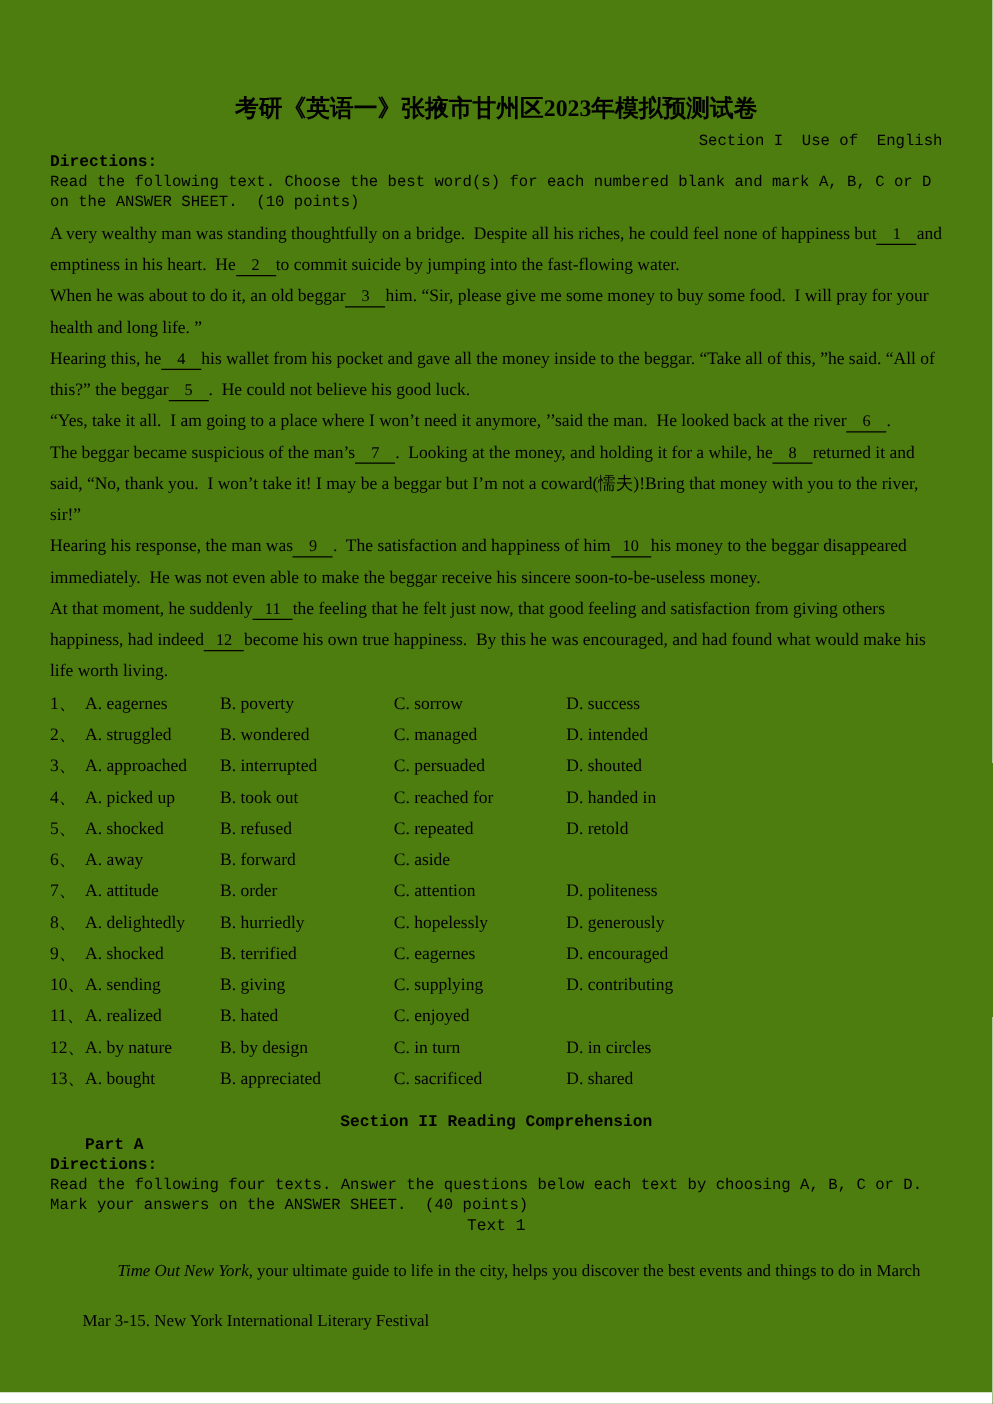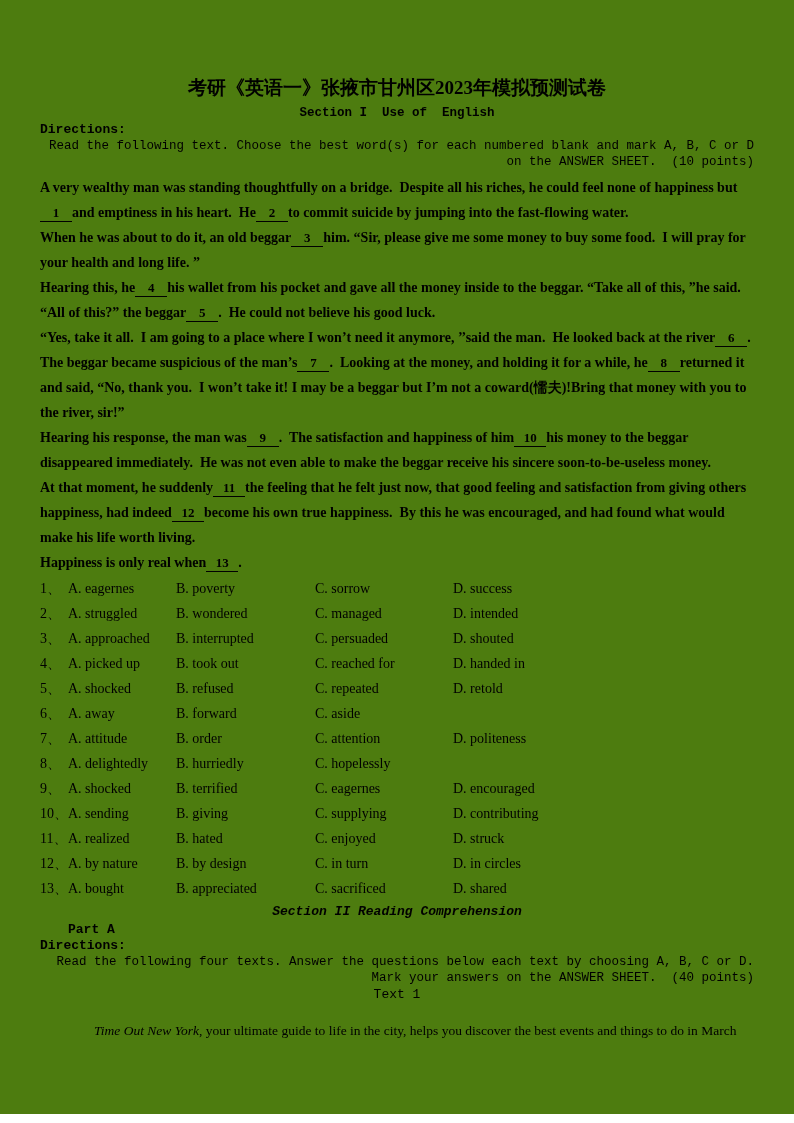--- a/index.html
+++ b/index.html
@@ -6,33 +6,33 @@
   .page{
     width:794px;height:1114px;margin:0 auto;box-sizing:border-box;
     padding:76px 40px 0 40px;background:#4d7c0f;color:#000;
     font-family:"Liberation Serif","DejaVu Serif",serif;overflow:hidden;
   }
   .title{
     font-size:19px;font-weight:bold;text-align:center;margin:0 0 5px 0;
     line-height:24px;
   }
   .mono{font-family:"Liberation Mono","DejaVu Sans Mono",monospace;}
-  .s1-heading{font-size:12.5px;font-weight:bold;text-align:center;line-height:17px;white-space:pre-wrap;}
+  .s1-heading{font-size:12.5px;font-weight:normal;text-align:right;line-height:17px;white-space:pre-wrap;}
   .dir-label{font-size:13px;font-weight:bold;line-height:16px;}
-  .dir-text{font-size:12.5px;line-height:16px;white-space:pre-wrap;text-align:right;}
+  .dir-text{font-size:12.5px;line-height:16px;white-space:pre-wrap;}
   .passage{margin-top:5px;}
-  .para{margin:0;font-size:14px;line-height:25px;white-space:pre-wrap;font-weight:bold;}
+  .para{margin:0;font-size:14px;line-height:25px;white-space:pre-wrap;}
   .blank{
     display:inline-block;min-width:22px;padding:0 5px;text-align:center;
     border-bottom:1px solid #000;line-height:16px;font-size:13px;
   }
   .options{margin-top:1px;}
   .opt-row{display:grid;grid-template-columns:28px 108px 139px 138px auto;font-size:14px;line-height:25px;}
   .cell{white-space:pre;}
-  .sec2-heading{font-size:13px;font-weight:bold;text-align:center;line-height:19px;margin-top:1px;font-style:italic;}
+  .sec2-heading{font-size:13px;font-weight:bold;text-align:center;line-height:19px;margin-top:12px;}
   .part-label{font-size:13px;font-weight:bold;line-height:17px;padding-left:28px;}
   .text1-heading{font-size:13px;text-align:center;line-height:17px;}
   .text1-intro{margin:16px;font-size:13.5px;line-height:24px;text-indent:38px;white-space:pre-wrap;}
   .text1-line2{margin:0 0 0 26px;font-size:13.5px;line-height:24px;}
 </style>
 </head>
 <body>
 
 <div class="page">
 
@@ -44,21 +44,20 @@
   <div class="mono dir-text">Read the following text. Choose the best word(s) for each numbered blank and mark A, B, C or D on the ANSWER SHEET.  (10 points)</div>
 
   <div class="passage" id="passage">
       <p class="para"><span>A very wealthy man was standing thoughtfully on a bridge.  Despite all his riches, he could feel none of happiness but</span><span class="blank">1</span><span>and emptiness in his heart.  He</span><span class="blank">2</span><span>to commit suicide by jumping into the fast-flowing water.</span></p>
       <p class="para"><span>When he was about to do it, an old beggar</span><span class="blank">3</span><span>him. “Sir, please give me some money to buy some food.  I will pray for your health and long life. ”</span></p>
       <p class="para"><span>Hearing this, he</span><span class="blank">4</span><span>his wallet from his pocket and gave all the money inside to the beggar. “Take all of this, ”he said. “All of this?” the beggar</span><span class="blank">5</span><span>.  He could not believe his good luck.</span></p>
       <p class="para"><span>“Yes, take it all.  I am going to a place where I won’t need it anymore, ’’said the man.  He looked back at the river</span><span class="blank">6</span><span>.</span></p>
       <p class="para"><span>The beggar became suspicious of the man’s</span><span class="blank">7</span><span>.  Looking at the money, and holding it for a while, he</span><span class="blank">8</span><span>returned it and said, “No, thank you.  I won’t take it! I may be a beggar but I’m not a coward(懦夫)!Bring that money with you to the river, sir!”</span></p>
       <p class="para"><span>Hearing his response, the man was</span><span class="blank">9</span><span>.  The satisfaction and happiness of him</span><span class="blank">10</span><span>his money to the beggar disappeared immediately.  He was not even able to make the beggar receive his sincere soon-to-be-useless money.</span></p>
       <p class="para"><span>At that moment, he suddenly</span><span class="blank">11</span><span>the feeling that he felt just now, that good feeling and satisfaction from giving others happiness, had indeed</span><span class="blank">12</span><span>become his own true happiness.  By this he was encouraged, and had found what would make his life worth living.</span></p>
-      <p class="para"><span>Happiness is only real when</span><span class="blank">13</span><span>.</span></p>
     </div>
 
   <div class="options" id="options">
       <div class="opt-row">
         <span class="cell">1、</span>
         <span class="cell">A. eagernes</span>
         <span class="cell">B. poverty</span>
         <span class="cell">C. sorrow</span>
         <span class="cell">D. success</span>
       </div>
@@ -101,41 +100,41 @@
         <span class="cell">A. attitude</span>
         <span class="cell">B. order</span>
         <span class="cell">C. attention</span>
         <span class="cell">D. politeness</span>
       </div>
       <div class="opt-row">
         <span class="cell">8、</span>
         <span class="cell">A. delightedly</span>
         <span class="cell">B. hurriedly</span>
         <span class="cell">C. hopelessly</span>
+        <span class="cell">D. generously</span>
       </div>
       <div class="opt-row">
         <span class="cell">9、</span>
         <span class="cell">A. shocked</span>
         <span class="cell">B. terrified</span>
         <span class="cell">C. eagernes</span>
         <span class="cell">D. encouraged</span>
       </div>
       <div class="opt-row">
         <span class="cell">10、</span>
         <span class="cell">A. sending</span>
         <span class="cell">B. giving</span>
         <span class="cell">C. supplying</span>
         <span class="cell">D. contributing</span>
       </div>
       <div class="opt-row">
         <span class="cell">11、</span>
         <span class="cell">A. realized</span>
         <span class="cell">B. hated</span>
         <span class="cell">C. enjoyed</span>
-        <span class="cell">D. struck</span>
       </div>
       <div class="opt-row">
         <span class="cell">12、</span>
         <span class="cell">A. by nature</span>
         <span class="cell">B. by design</span>
         <span class="cell">C. in turn</span>
         <span class="cell">D. in circles</span>
       </div>
       <div class="opt-row">
         <span class="cell">13、</span>
@@ -148,14 +147,15 @@
 
   <div class="mono sec2-heading">Section II Reading Comprehension</div>
   <div class="mono part-label">Part A</div>
   <div class="mono dir-label">Directions:</div>
   <div class="mono dir-text">Read the following four texts. Answer the questions below each text by choosing A, B, C or D. Mark your answers on the ANSWER SHEET.  (40 points)</div>
 
   <div class="mono text1-heading">Text 1</div>
 
   <p class="text1-intro"><i>Time Out New York</i><span>, your ultimate guide to life in the city, helps you discover the best events and things to do in March</span></p>
 
+  <p class="text1-line2">Mar 3-15. New York International Literary Festival</p>
 
 </div>
 
 </body></html>

